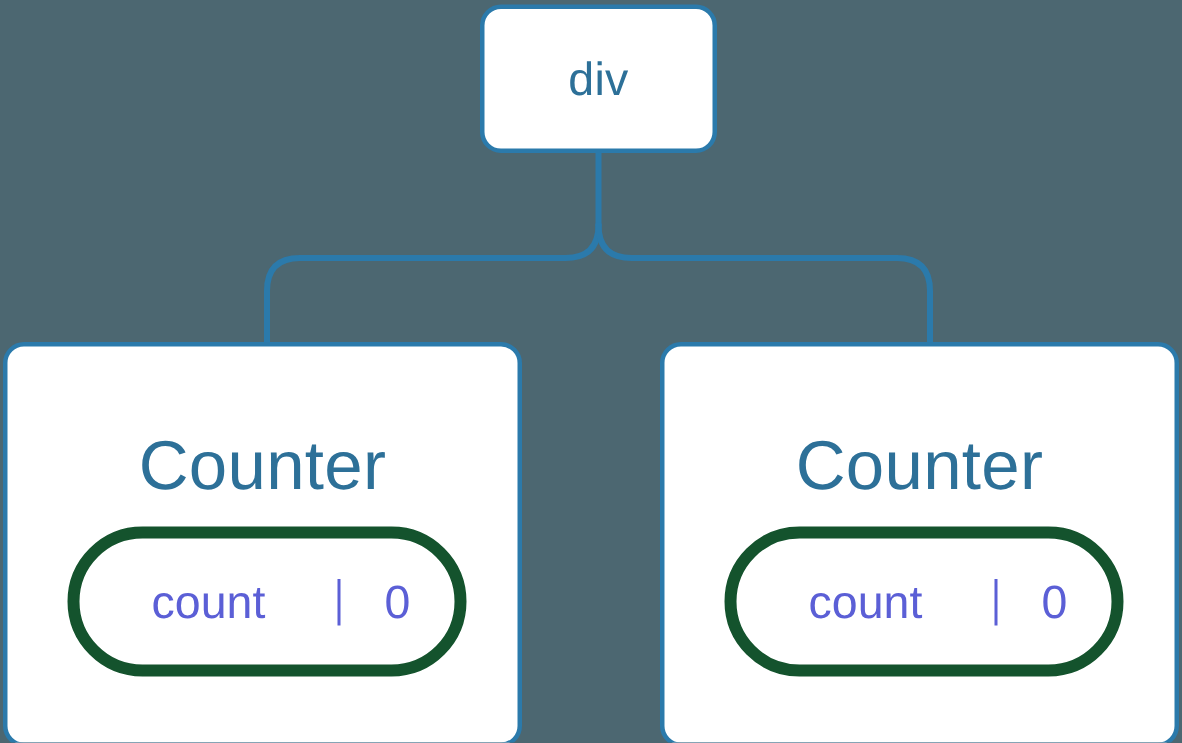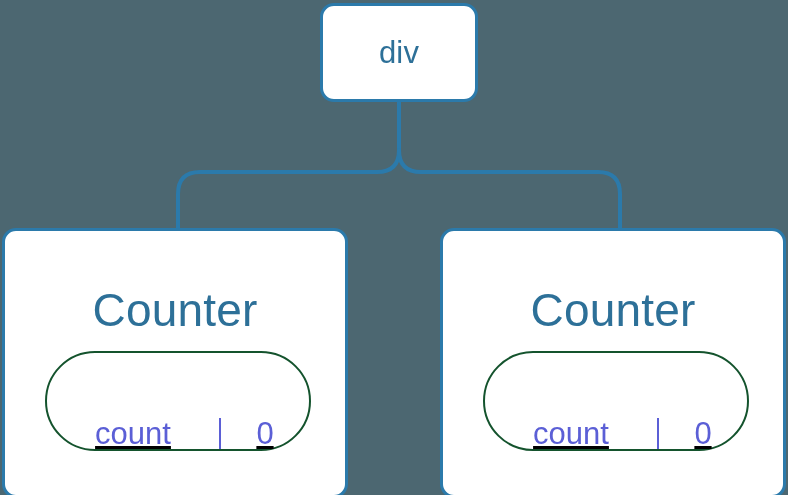--- a/index.html
+++ b/index.html
@@ -72,26 +72,25 @@
     letter-spacing: 0.2px;
   }
 
   
   .capsule {
     position: absolute;
     left: 40px;
     top: 120px;
     width: 266px;
     height: 100px;
-    border: 2px solid #14532d;
+    border: 8px solid #14532d;
     border-radius: 50px;
     box-sizing: border-box;
     display: flex;
-    align-items: flex-end;
-    text-decoration: underline;
+    align-items: center;
   }
   .capsule-key {
     flex: 0 0 174px;
     display: flex;
     align-items: center;
     justify-content: center;
     border-right: 2px solid #5b5fd6;
     box-sizing: border-box;
   }
   .capsule-val {

